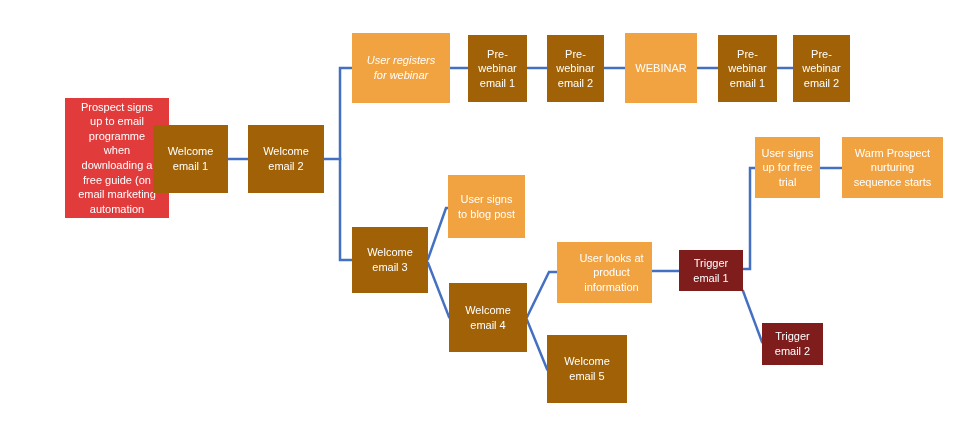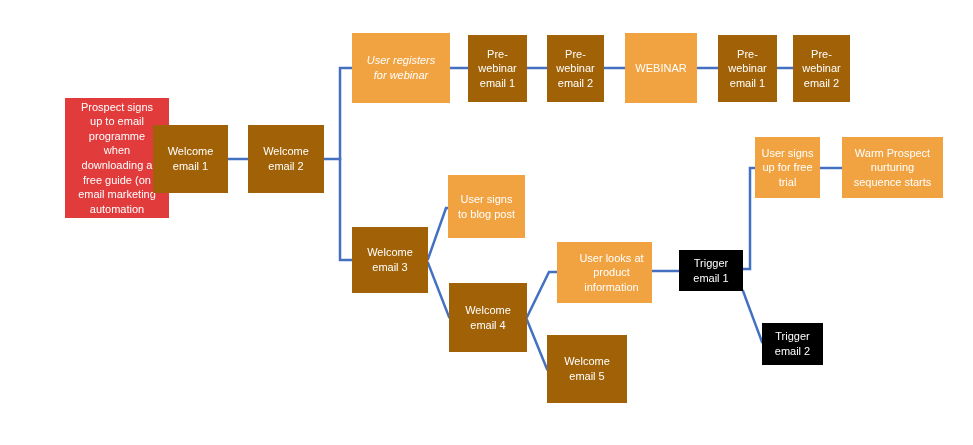--- a/index.html
+++ b/index.html
@@ -31,21 +31,21 @@
     text-align: center;
     color: #ffffff;
     font-size: 11px;
     line-height: 1.32;
     white-space: pre-line;
     padding: 2px;
   }
   .node--red    { background: #E13B3C; margin-left: 32px; }
   .node--green  { background: #a16207; }
   .node--orange { background: #F2A341; }
-  .node--blue   { background: #000000; }
+  .node--blue   { background: #7f1d1d; }
 </style>
 </head>
 <body>
 
 <div class="canvas">
 
   <svg class="edges" viewBox="0 0 973 445" xmlns="http://www.w3.org/2000/svg">
     <path d="M137,158 L153,158"></path>
     <path d="M228,159 L248,159"></path>
     <path d="M324,159 L340,159"></path>

